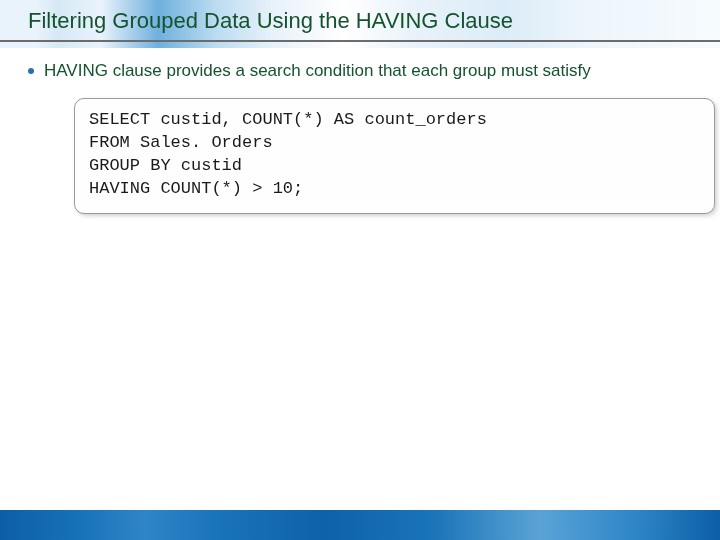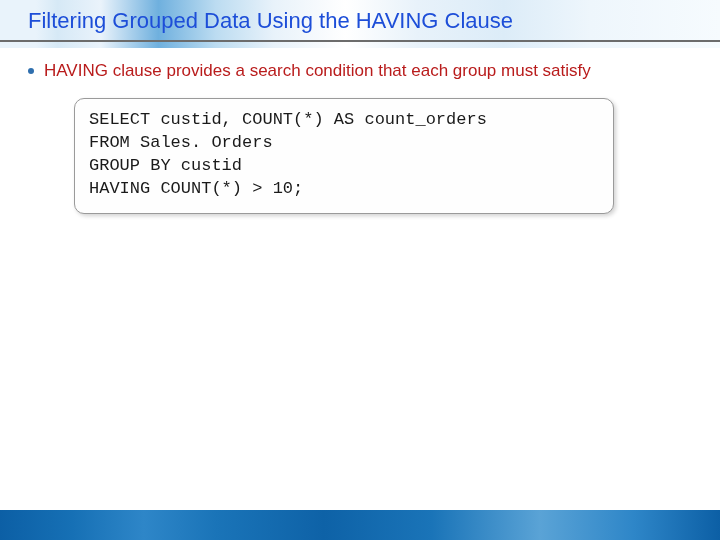--- a/index.html
+++ b/index.html
@@ -18,56 +18,56 @@
       #6fb0de 22%, #bcdcf1 30%,
       #e8f2fa 38%, #ffffff 48%,
       #e8f2fa 58%, #dcecf8 70%,
       #eef6fc 82%, #f6fbfe 100%);
     z-index: 0;
   }
   .title {
     position: absolute;
     top: 8px; left: 28px; right: 20px;
     font-size: 22px;
-    color: #1d4ed8;
+    color: #14532d;
     font-weight: 400;
     z-index: 2;
   }
   .title-underline {
     position: absolute;
     top: 40px; left: 0; right: 0;
     height: 2px;
     background: #6c6c6c;
     z-index: 2;
   }
   .content {
     position: absolute;
     top: 60px; left: 28px; right: 30px;
     z-index: 2;
   }
   .bullet-item {
     position: relative;
     padding-left: 16px;
     margin-bottom: 16px;
     font-size: 17px;
-    color: #b91c1c;
+    color: #14532d;
     line-height: 1.3;
   }
   .bullet-item::before {
     content: "";
     position: absolute;
     left: 0; top: 8px;
     width: 6px; height: 6px;
     background: #2f6fae;
     border-radius: 50%;
   }
   .code-box {
     margin-left: 46px;
     margin-top: 6px;
-    width: 540px;
+    width: 641px;
     border: 1px solid #9a9a9a;
     border-radius: 10px;
     background: #fefefe;
     padding: 10px 14px 12px 14px;
     font-family: "Courier New", Courier, monospace;
     font-size: 17px;
     line-height: 1.35;
     color: #1a1a1a;
     white-space: pre;
     box-shadow: 2px 2px 4px rgba(0,0,0,0.18);

